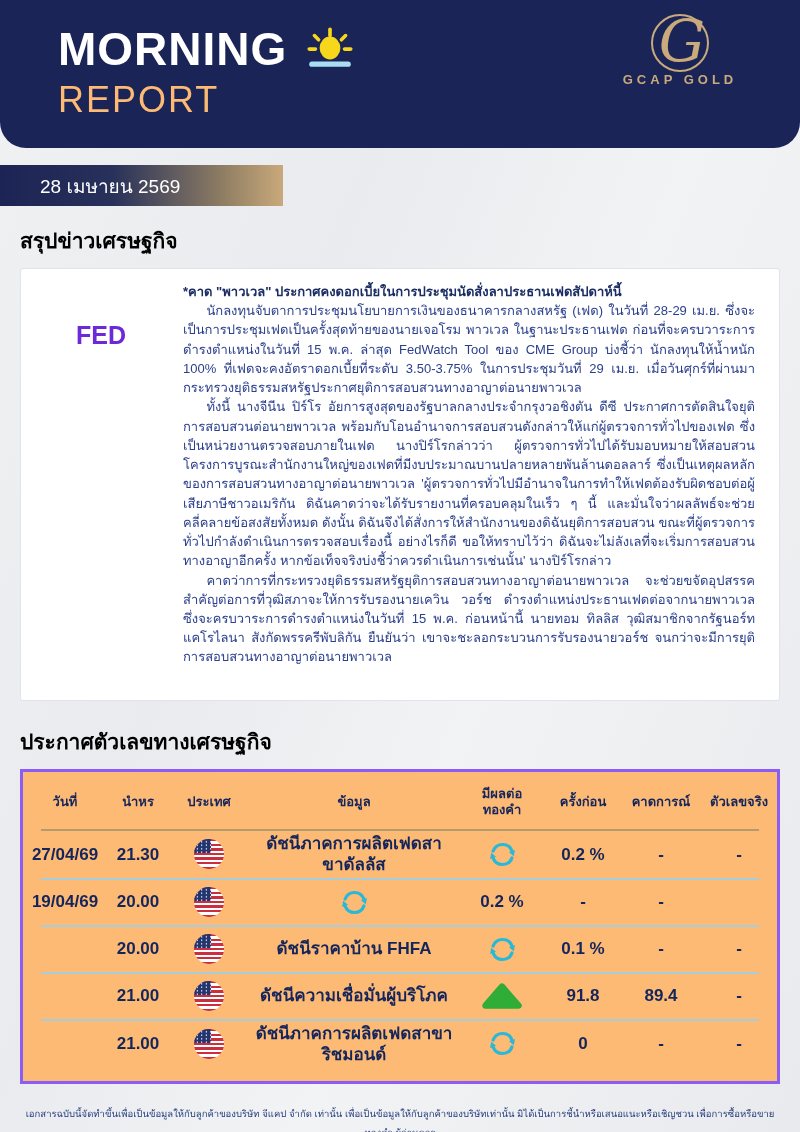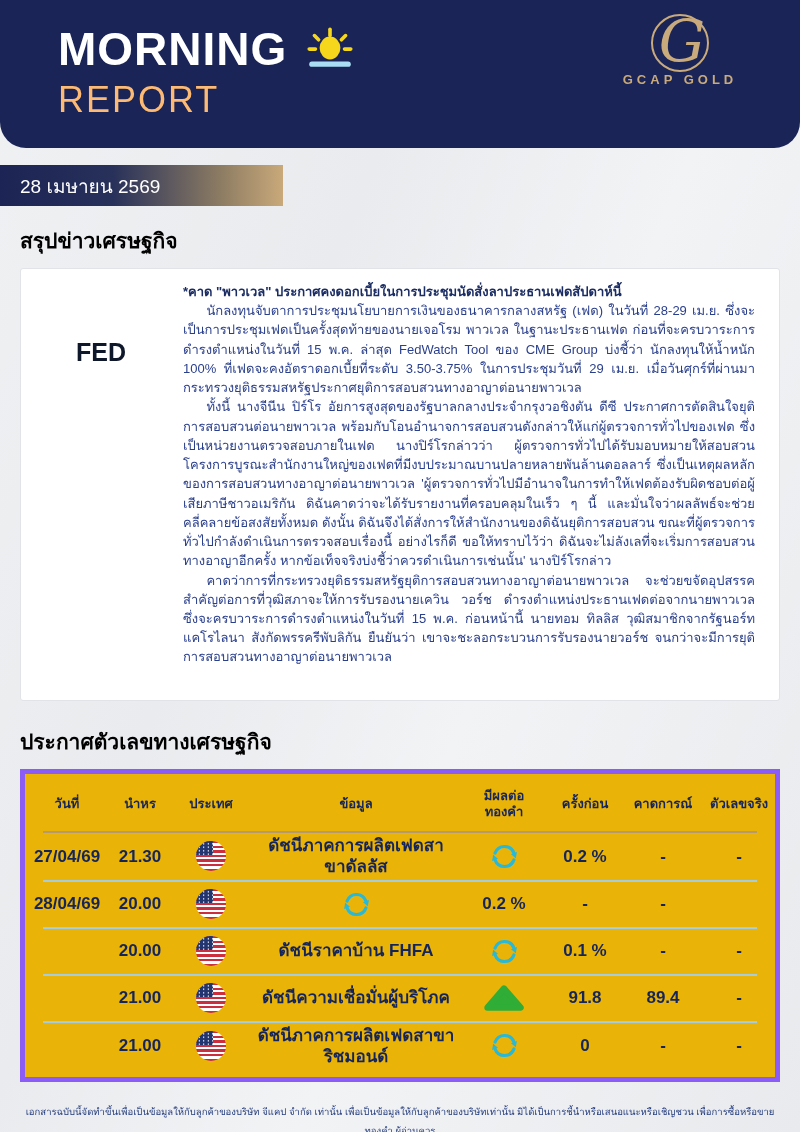--- a/index.html
+++ b/index.html
@@ -21,37 +21,37 @@
 
   .logo { position:absolute; right:50px; top:14px; width:140px; text-align:center; }
   .logo-circle { width:58px; height:58px; border:2.5px solid #c8aa7c; border-radius:50%; margin:0 auto; position:relative; }
   .logo-g { font-family:"DejaVu Serif",serif; font-style:italic; font-size:58px; color:#c8aa7c;
             position:absolute; left:50%; top:50%; transform:translate(-46%,-54%); line-height:1; }
   .logo-text { color:#c8aa7c; font-size:13px; letter-spacing:4px; font-weight:bold; }
 
   
   .date-bar { margin-top:17px; width:283px; height:41px;
     background:linear-gradient(90deg,#1b2454 0%,#28315a 40%,#8d7c63 78%,#c9a97a 100%);
-    color:#ffffff; display:flex; align-items:center; padding-left:20px; font-size:19px; }
+    color:#ffffff; display:flex; align-items:center; padding-left:40px; font-size:19px; }
 
   
   .section-title { color:#000000; font-size:21px; font-weight:bold; margin:18px 0 11px 20px; }
   .section-title.second { margin-top:24px; }
 
   
   .news-card { margin:0 20px; background:#ffffff; border:1px solid #e2e3e8; border-radius:3px;
     display:flex; height:433px; }
-  .news-source { width:160px; flex:none; text-align:center; padding-top:69px;
-    font-size:25px; font-weight:bold; color:#0f172a; }
+  .news-source { width:160px; flex:none; text-align:center; padding-top:52px;
+    font-size:25px; font-weight:bold; color:#6d28d9; }
   .news-body { flex:1; padding:13px 24px 0 2px; color:#2a3f8c; font-size:13px; line-height:1.48; text-align:justify; }
   .news-headline { margin:0; font-weight:bold; color:#1a2c63; text-align:left; }
   .news-par { margin:0; text-indent:1.8em; }
 
   
-  .calendar-card { margin:0 20px; background:#eab308; border:5px solid #8b5cf6; padding:3px 0 8px; }
+  .calendar-card { margin:0 20px; background:#fdba74; border:3px solid #8b5cf6; padding:3px 0 14px; }
   .t-head, .t-row { display:grid; grid-template-columns:84px 62px 80px 210px 86px 76px 80px auto; align-items:center; }
   .t-head { min-height:54px; }
   .t-h { text-align:center; color:#14255c; font-weight:bold; font-size:13px; line-height:1.2; }
   .t-h.pre { white-space:pre-line; }
   .t-row { min-height:45px; }
   .c { text-align:center; color:#14255c; font-size:17px; font-weight:bold; line-height:1.25; padding:2px 2px; }
   .sep { height:2px; margin:0 18px; }
   .sep.gold { background:#b49a6e; }
   .sep.blue { background:#a7cddd; }
 
@@ -150,21 +150,21 @@
         <polygon points="5.4,17.8 4,25.8 11.6,23" fill="#28b8d8"></polygon>
       </svg>
       
     </div>
     <div class="c prev">0.2 %</div>
     <div class="c forecast">-</div>
     <div class="c actual">-</div>
   </div>
 <div class="sep blue"></div>
   <div class="t-row">
-    <div class="c date">28/04/69</div>
+    <div class="c date">19/04/69</div>
     <div class="c time">20.00</div>
     <div class="c country">
       <span class="flag"></span>
     </div>
     <div class="c effect-cell">
       <svg class="icon-refresh" width="31" height="31" viewBox="0 0 40 40">
         <g fill="none" stroke="#28b8d8" stroke-width="4" stroke-linecap="round">
           <path d="M 7.8 15.6 A 13 13 0 0 1 32.2 15.6"></path>
           <path d="M 32.2 24.4 A 13 13 0 0 1 7.8 24.4"></path>
         </g>

